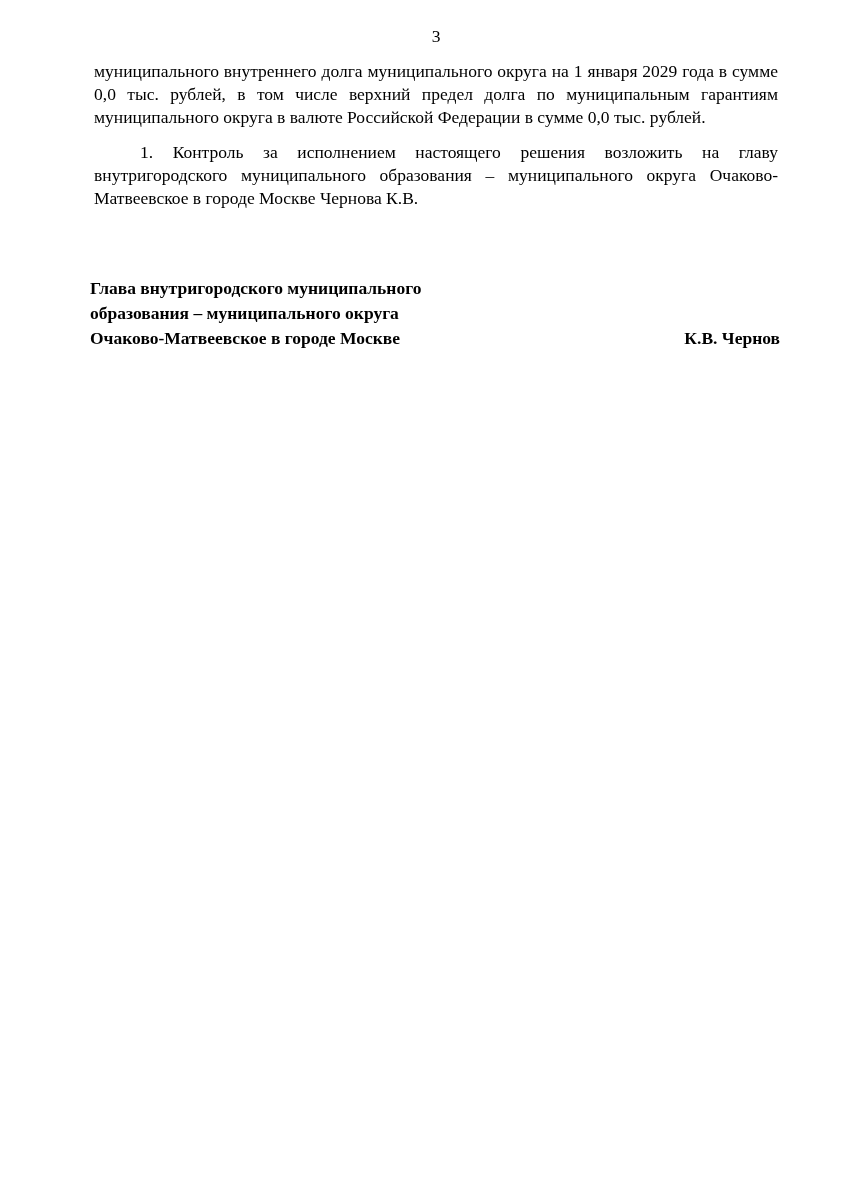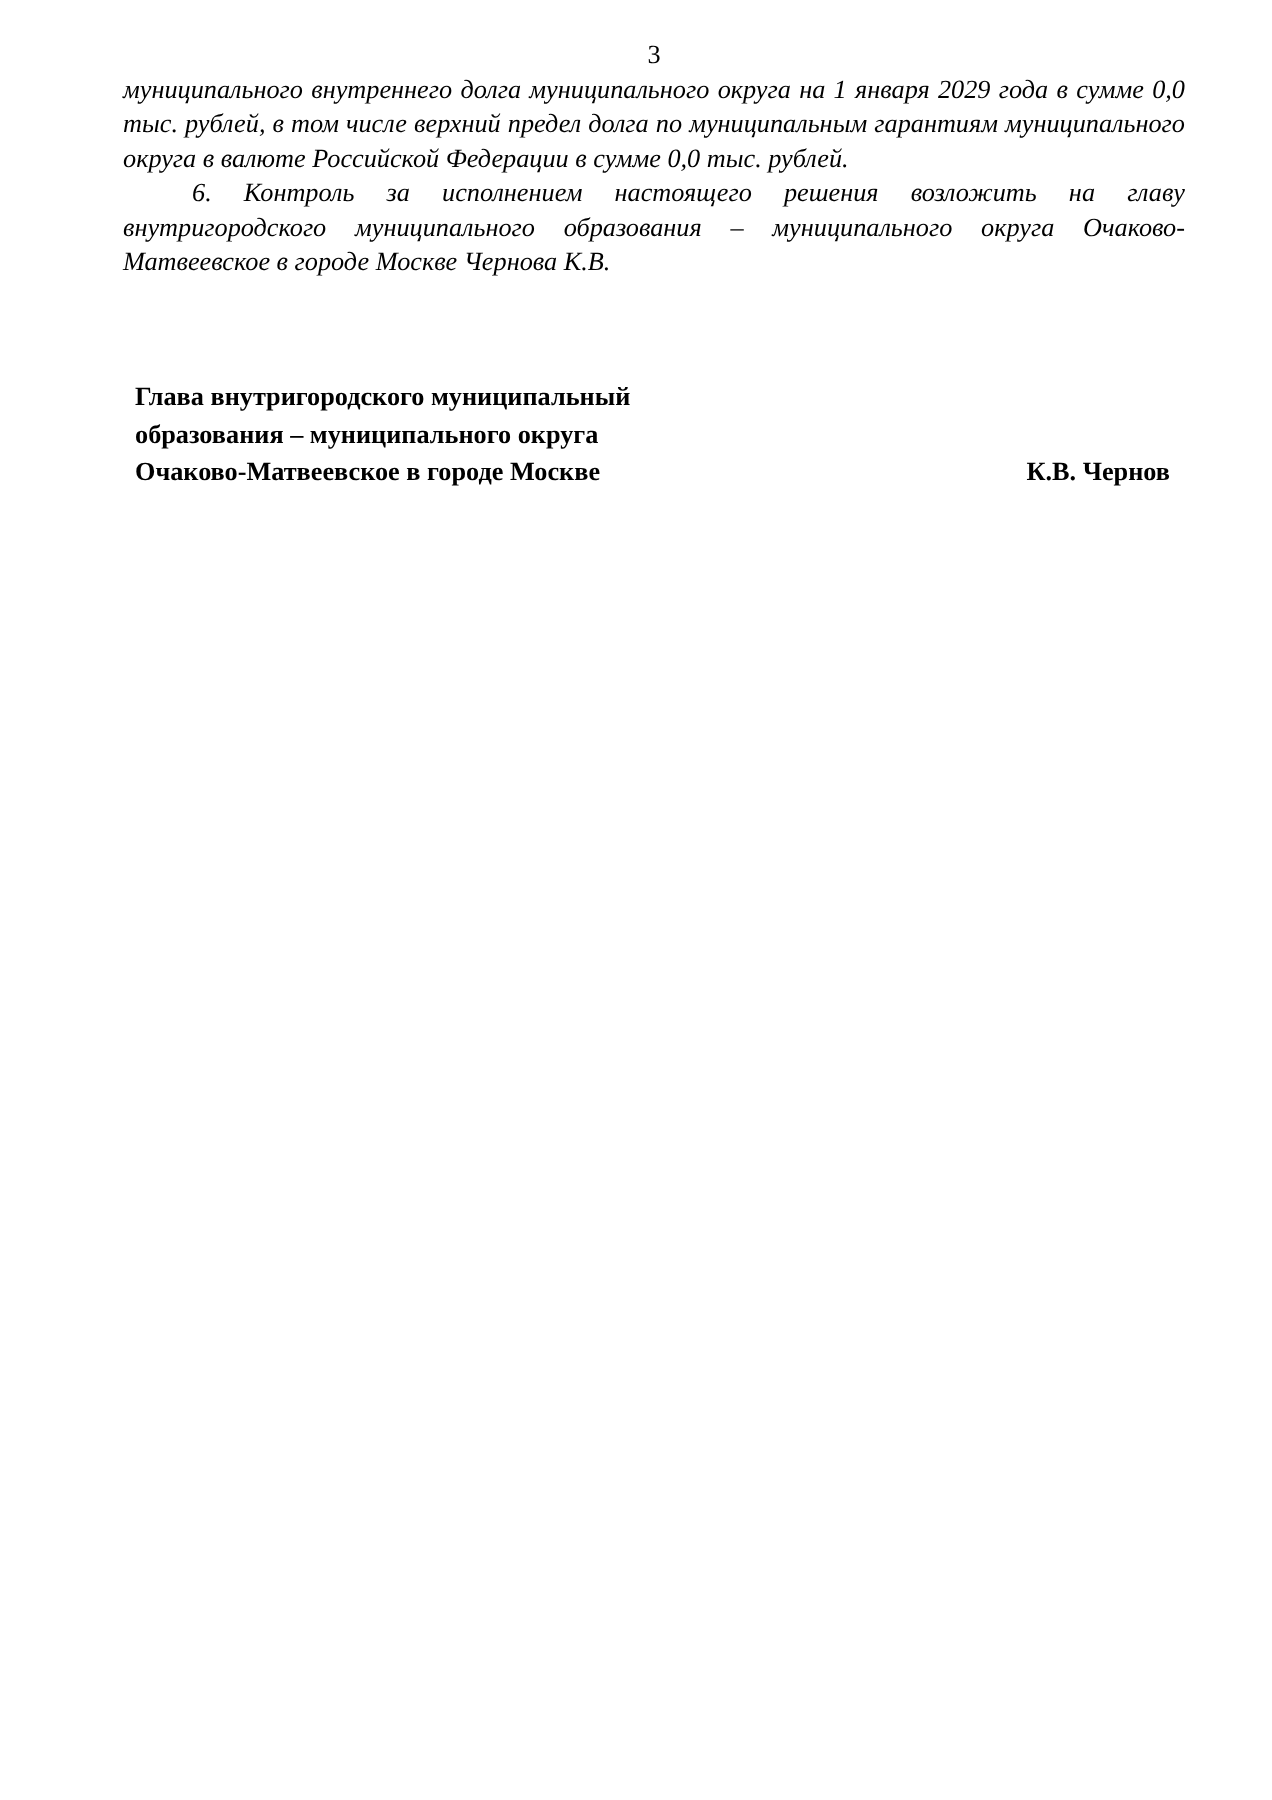--- a/index.html
+++ b/index.html
@@ -22,23 +22,22 @@
     top: 25px;
     width: 708px;
     font-size: 17.5px;
     line-height: 23px;
   }
   .page-number {
     text-align: center;
     line-height: 23px;
   }
   .para {
-    margin: 0;
+    margin: 12px;
     text-align: justify;
-    font-style: italic;
   }
   .para.indented {
     text-indent: 46px;
   }
   .signature {
     margin-top: 66px;
     padding-left: 8px;
     font-weight: bold;
     font-size: 17.5px;
     line-height: 25px;
@@ -59,25 +58,25 @@
 </head>
 <body>
 
 <div class="page">
   <div class="content">
 
     <div class="page-number">3</div>
 
     <div>
       <p class="para">муниципального внутреннего долга муниципального округа на 1 января 2029 года в сумме 0,0 тыс. рублей, в том числе верхний предел долга по муниципальным гарантиям муниципального округа в валюте Российской Федерации в сумме 0,0 тыс. рублей.</p>
-      <p class="para indented">6. Контроль за исполнением настоящего решения возложить на главу внутригородского муниципального образования – муниципального округа Очаково-Матвеевское в городе Москве Чернова К.В.</p>
+      <p class="para indented">1. Контроль за исполнением настоящего решения возложить на главу внутригородского муниципального образования – муниципального округа Очаково-Матвеевское в городе Москве Чернова К.В.</p>
     </div>
 
     <div class="signature">
-      <div class="sig-line">Глава внутригородского муниципальный</div>
+      <div class="sig-line">Глава внутригородского муниципального</div>
       <div class="sig-line">образования – муниципального округа</div>
       <div class="sig-row">
         <span class="sig-line">Очаково-Матвеевское в городе Москве</span>
         <span class="sig-name">К.В. Чернов</span>
       </div>
     </div>
 
   </div>
 </div>
 

